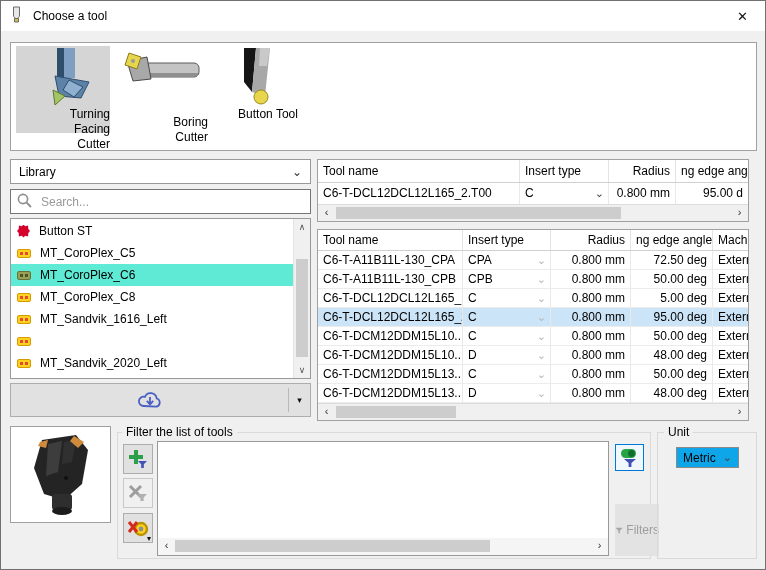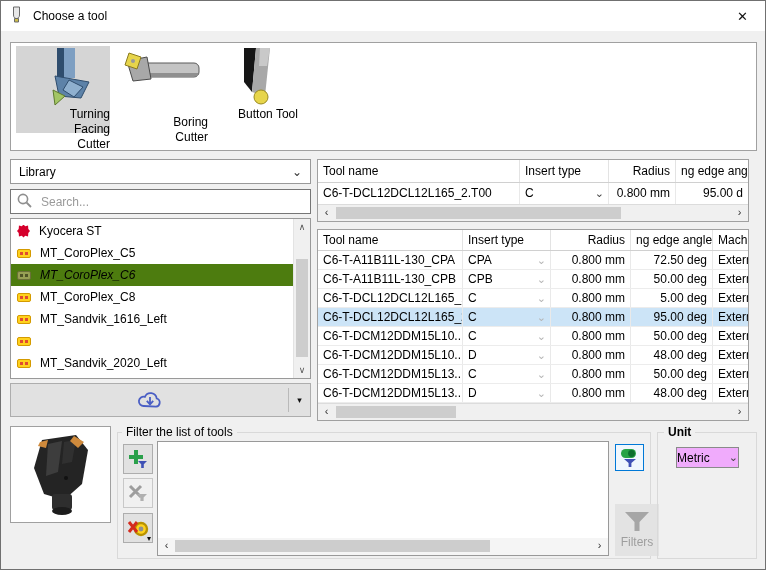--- a/index.html
+++ b/index.html
@@ -24,21 +24,21 @@
   .tb3{left:201px;width:88px;}
   
   .lib-dd{position:absolute;left:9px;top:158px;width:301px;height:25px;background:#fff;border:1px solid #999;display:flex;align-items:center;padding:0 8px;}
   .lib-dd .chev{margin-left:auto;color:#333;font-size:12px;line-height:10px;}
   .search-box{position:absolute;left:9px;top:188px;width:301px;height:25px;background:#fff;border:1px solid #767676;display:flex;align-items:center;padding:7px 6px;}
   .search-box input{border:none;outline:none;background:transparent;font:italic 12px "Liberation Sans",sans-serif;color:#444;margin-left:7px;flex:1;}
   .search-box input::placeholder{color:#9a9a9a;font-style:normal;}
   .lib-list{position:absolute;left:9px;top:217px;width:301px;height:161px;background:#fff;border:1px solid #999;overflow:hidden;}
   .lib-items{position:absolute;left:0;top:1px;right:17px;}
   .lib-item{height:22px;display:flex;align-items:center;padding-left:6px;gap:9px;}
-  .lib-item.selected{background:#4d7c0f;font-style:italic;}
+  .lib-item.selected{background:#5eead4;}
   .lib-icon{width:14px;height:9px;border-radius:2px;background:#ffd21e;border:1px solid #d49a00;position:relative;flex:0 0 auto;}
   .lib-icon::after{content:"";position:absolute;left:2px;right:2px;top:2px;bottom:2px;background:repeating-linear-gradient(90deg,#e04b31 0 3px,rgba(0,0,0,0) 3px 5px);}
   .lib-icon.icon-lib-open{background:#97a054;border-color:#6a7038;}
   .lib-icon.icon-lib-open::after{background:repeating-linear-gradient(90deg,#4e5426 0 3px,rgba(0,0,0,0) 3px 5px);}
   .lib-icon.icon-kyocera{width:13px;height:13px;border:none;border-radius:0;background:#d5002c;
     clip-path:polygon(50% 0,63% 13%,85% 8%,87% 35%,100% 50%,87% 65%,85% 92%,63% 87%,50% 100%,37% 87%,15% 92%,13% 65%,0 50%,13% 35%,15% 8%,37% 13%);}
   .lib-icon.icon-kyocera::after{background:none;}
   .vscroll{position:absolute;right:0;top:0;width:17px;height:100%;background:#f0f0f0;border-left:1px solid #e3e3e3;}
   .vscroll .arr{position:absolute;left:0;width:16px;height:16px;text-align:center;font-size:9px;color:#555;line-height:16px;}
   .vscroll .arr.up{top:0;}
@@ -73,32 +73,32 @@
   .hscroll .arr{position:absolute;top:0;width:17px;height:16px;text-align:center;line-height:15px;font-size:11px;color:#333;}
   .hscroll .arr.l{left:0;} .hscroll .arr.r{right:0;}
   .hscroll .thumb{position:absolute;top:2px;height:12px;background:#cdcdcd;}
   
   .preview{position:absolute;left:9px;top:425px;width:101px;height:97px;background:#fff;border:1px solid #a0a0a0;display:flex;align-items:center;justify-content:center;}
   .group{position:absolute;border:1px solid #d9d9d9;}
   .group-label{position:absolute;top:-8px;background:#f0f0f0;padding:0 4px;line-height:14px;white-space:nowrap;}
   .filter-group{left:116px;top:431px;width:534px;height:127px;}
   .filter-group .group-label{left:4px;}
   .unit-group{left:656px;top:431px;width:100px;height:127px;}
-  .unit-group .group-label{left:6px;font-weight:bold;}
+  .unit-group .group-label{left:6px;}
   .sq-btn{position:absolute;width:30px;height:30px;background:#e1e1e1;border:1px solid #adadad;display:flex;align-items:center;justify-content:center;}
   .sq-btn.disabled{background:#f0f0f0;border-color:#c8c8c8;}
   .btn-add{left:122px;top:443px;}
   .btn-del{left:122px;top:477px;}
   .btn-clear{left:122px;top:512px;}
   .btn-clear .mini-arrow{position:absolute;right:1px;bottom:-1px;font-size:8px;color:#111;}
   .filter-list{position:absolute;left:156px;top:440px;width:452px;height:115px;background:#fff;border:1px solid #999;}
   .filter-list .hscroll{position:absolute;left:0;right:0;bottom:0;border-top:none;background:#f5f5f5;}
   .toggle-btn{position:absolute;left:614px;top:443px;width:29px;height:27px;background:#f0f7fd;border:1px solid #0078d7;display:flex;align-items:center;justify-content:center;}
-  .filters-btn{position:absolute;left:614px;top:503px;width:44px;height:52px;background:#e3e3e3;display:flex;flex-direction:column;align-items:center;justify-content:center;gap:3px;color:#9e9e9e;}
-  .metric-dd{position:absolute;left:675px;top:446px;width:63px;height:21px;background:#f0abfc;border:1px solid #8a8a8a;display:flex;align-items:center;padding:0 0;}
+  .filters-btn{position:absolute;left:614px;top:503px;width:44px;height:52px;background:#e3e3e3;display:flex;flex-direction:row;align-items:center;justify-content:center;gap:3px;color:#9e9e9e;}
+  .metric-dd{position:absolute;left:675px;top:446px;width:63px;height:21px;background:#0ea5e9;border:1px solid #8a8a8a;display:flex;align-items:center;padding:0 6px;}
   .metric-dd .chev{margin-left:auto;color:#444;font-size:11px;line-height:9px;}
 </style>
 </head>
 <body>
 
 <div class="window">
 
   <div class="titlebar">
     <span>
       <svg width="13" height="17" viewBox="0 0 13 17">
@@ -161,21 +161,21 @@
         </svg>
     </span>
     <input readonly="" placeholder="Search..." style="">
   </div>
 
   <div class="lib-list">
     <div class="lib-items">
 
         <div class="lib-item">
           <span class="lib-icon icon-kyocera"></span>
-          <span class="lib-label">Kyocera ST</span>
+          <span class="lib-label">Button ST</span>
         </div>
 
         <div class="lib-item">
           <span class="lib-icon icon-lib"></span>
           <span class="lib-label">MT_CoroPlex_C5</span>
         </div>
 
         <div class="lib-item selected">
           <span class="lib-icon icon-lib-open"></span>
           <span class="lib-label">MT_CoroPlex_C6</span>

